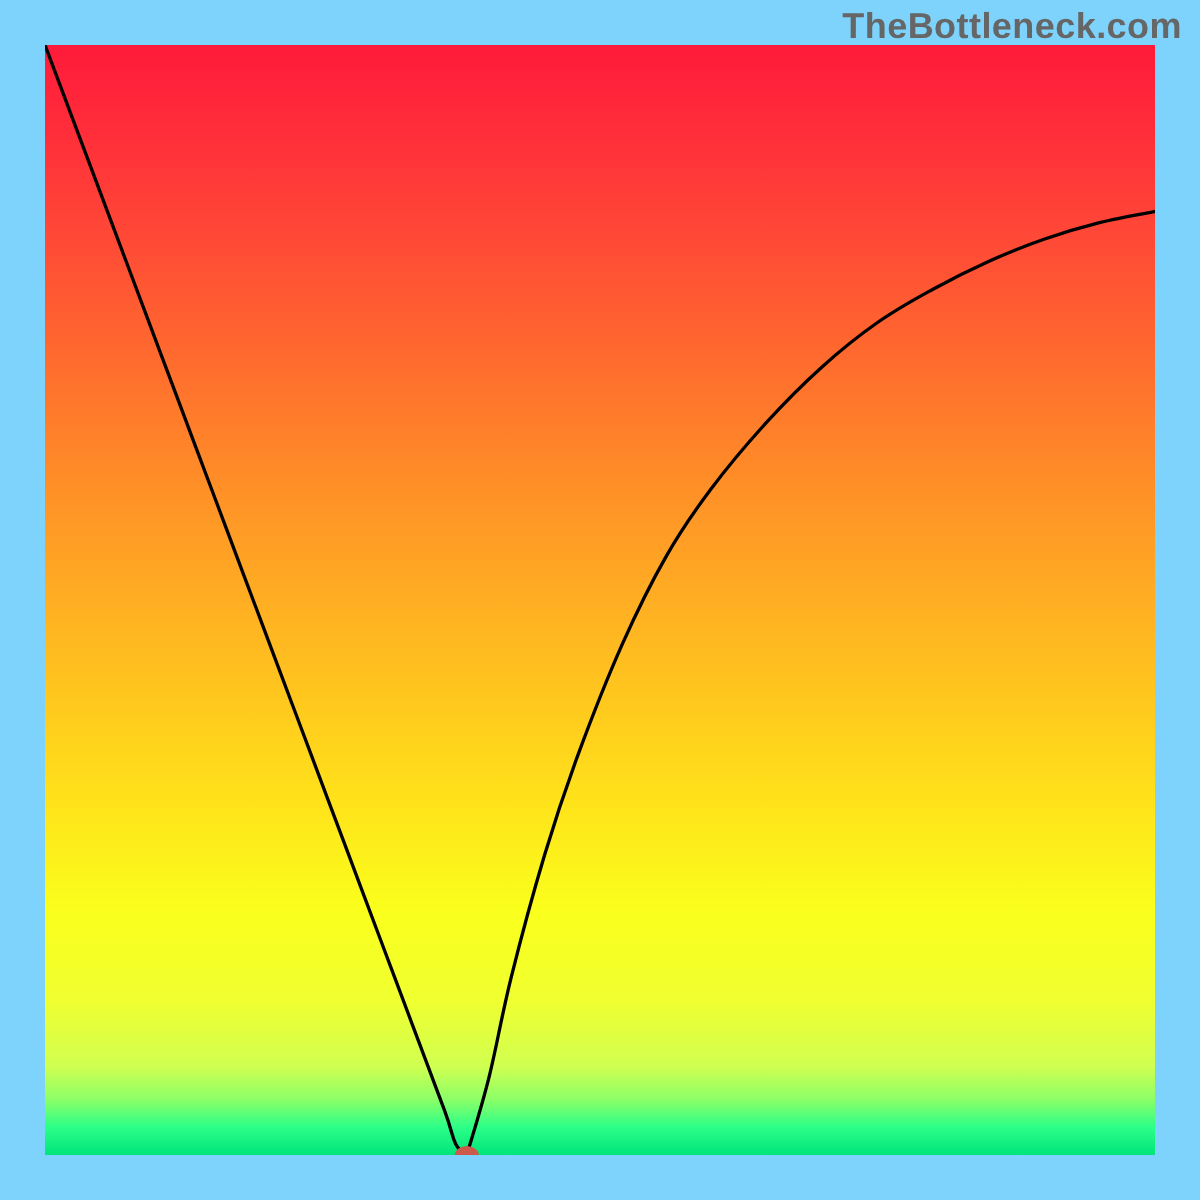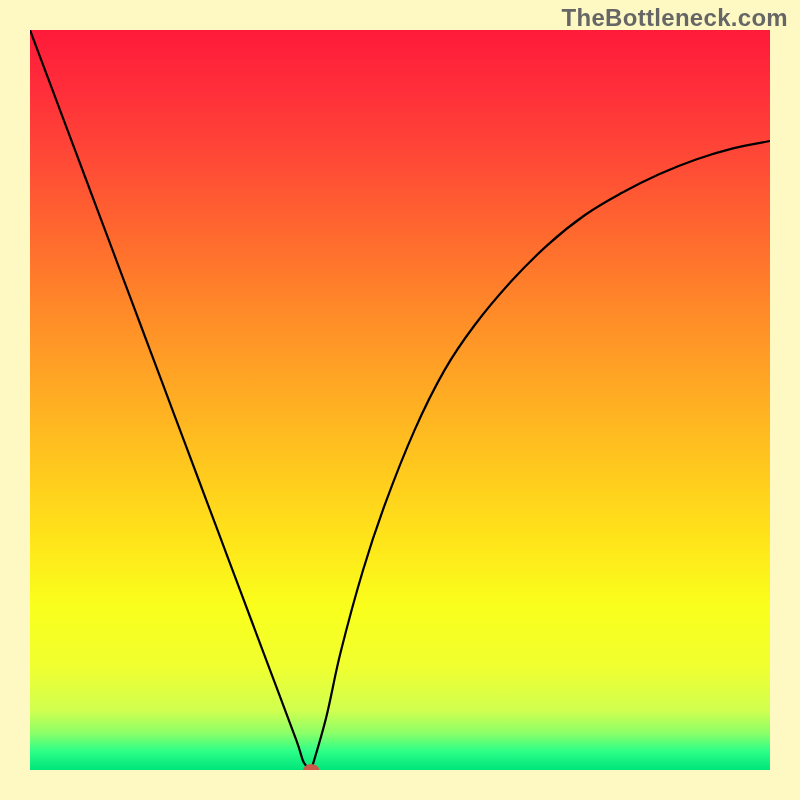--- a/index.html
+++ b/index.html
@@ -8,21 +8,21 @@
     width: 800px;
     height: 800px;
     background: #000;
     font-family: Arial, Helvetica, sans-serif;
     overflow: hidden;
   }
   .frame {
     position: relative;
     width: 800px;
     height: 800px;
-    background: #fef9c3;
+    background: #7dd3fc;
   }
   .watermark {
     position: absolute;
     top: 4px;
     right: 12px;
     color: #666;
     font-size: 24px;
     font-weight: 600;
     letter-spacing: 0.3px;
     z-index: 5;

